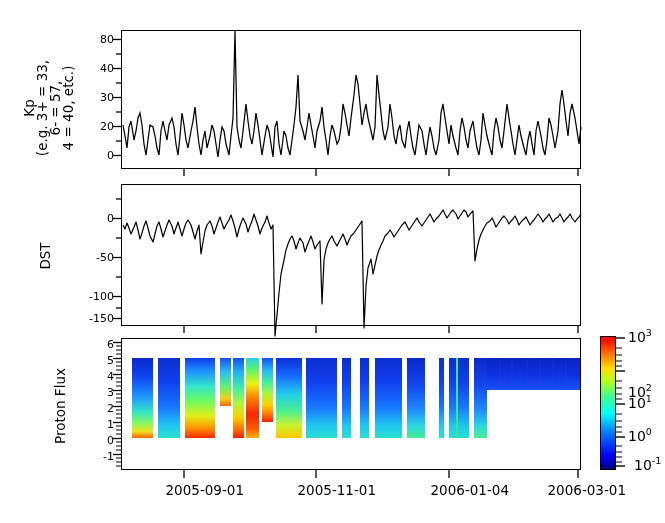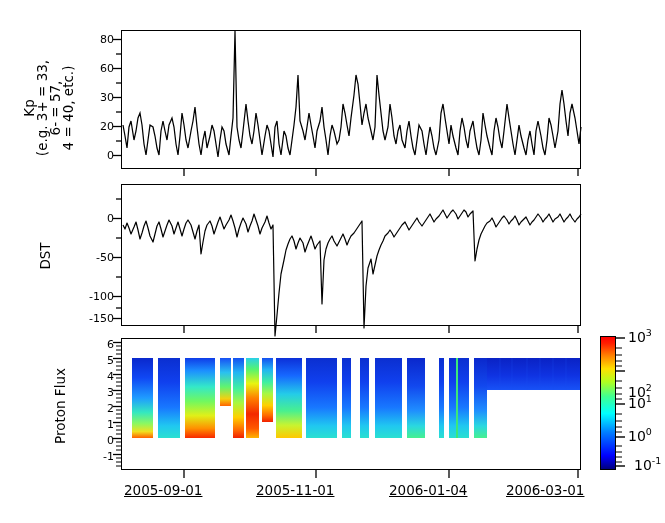--- a/index.html
+++ b/index.html
@@ -5,21 +5,21 @@
   html,body{margin:0;padding:0;background:#ffffff;}
   body{width:665px;height:523px;overflow:hidden;
        font-family:"DejaVu Sans","Liberation Sans",sans-serif;color:#000;}
   #root{position:relative;width:665px;height:523px;}
   .panel{position:absolute;}
   .frame{position:absolute;border:1.3px solid #000;box-sizing:border-box;background:#fff;}
   .ylab{position:absolute;font-size:13.5px;color:#000;white-space:nowrap;
         transform-origin:50% 50%;text-align:center;}
   .rot{transform:rotate(-90deg);}
   .ytick-txt{position:absolute;font-size:11px;text-align:right;white-space:nowrap;}
-  .xtick-txt{position:absolute;font-size:13.5px;text-align:left;white-space:nowrap;text-decoration:underline;}
+  .xtick-txt{position:absolute;font-size:13.5px;text-align:right;white-space:nowrap;}
   svg{display:block;}
   .cbar{position:absolute;border:1px solid #000;box-sizing:border-box;}
   .cb-txt{position:absolute;font-size:14px;white-space:nowrap;}
   sup{font-size:9.5px;vertical-align:super;line-height:0;}
 </style>
 </head>
 <body>
 
 <div id="root">
 
@@ -27,21 +27,21 @@
     <div class="frame" style="left:121px;top:30px;width:460px;height:139px;"></div>
 
     <div class="ylab rot" style="left:-21px;top:82px;width:140px;line-height:13px;">
       <div>Kp</div>
       <div>(e.g. 3+ = 33,</div>
       <div>6- = 57,</div>
       <div>4 = 40, etc.)</div>
     </div>
 
     <div class="ytick-txt" style="left:76px;top:33px;width:38px;">80</div>
-    <div class="ytick-txt" style="left:76px;top:62px;width:38px;">60</div>
+    <div class="ytick-txt" style="left:76px;top:62px;width:38px;">40</div>
     <div class="ytick-txt" style="left:76px;top:91px;width:38px;">30</div>
     <div class="ytick-txt" style="left:76px;top:120px;width:38px;">20</div>
     <div class="ytick-txt" style="left:76px;top:149px;width:38px;">0</div>
 
     <svg width="665" height="523" style="position:absolute;left:0;top:0;pointer-events:none;">
       <g stroke="#000" stroke-width="1.3">
 
         <line x1="113" y1="39.5" x2="121" y2="39.5"></line>
         <line x1="113" y1="68.5" x2="121" y2="68.5"></line>
         <line x1="113" y1="97.5" x2="121" y2="97.5"></line>

